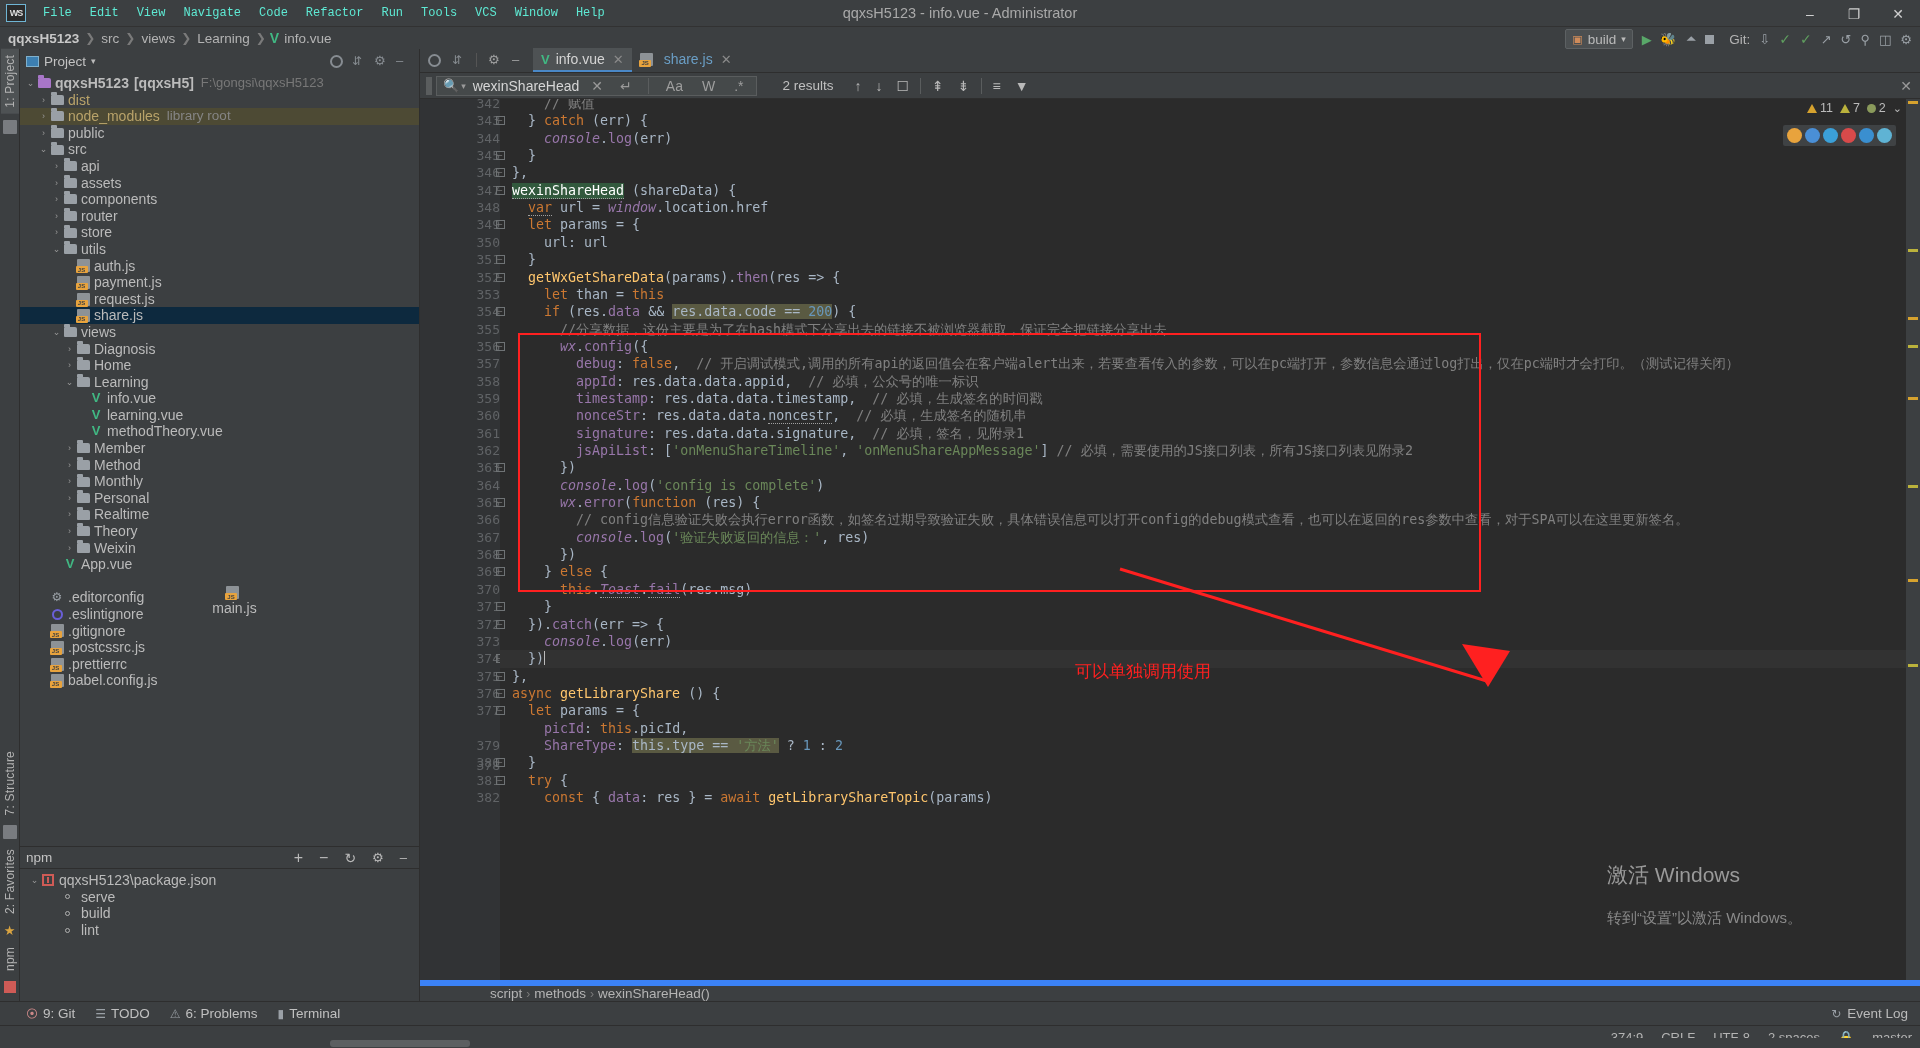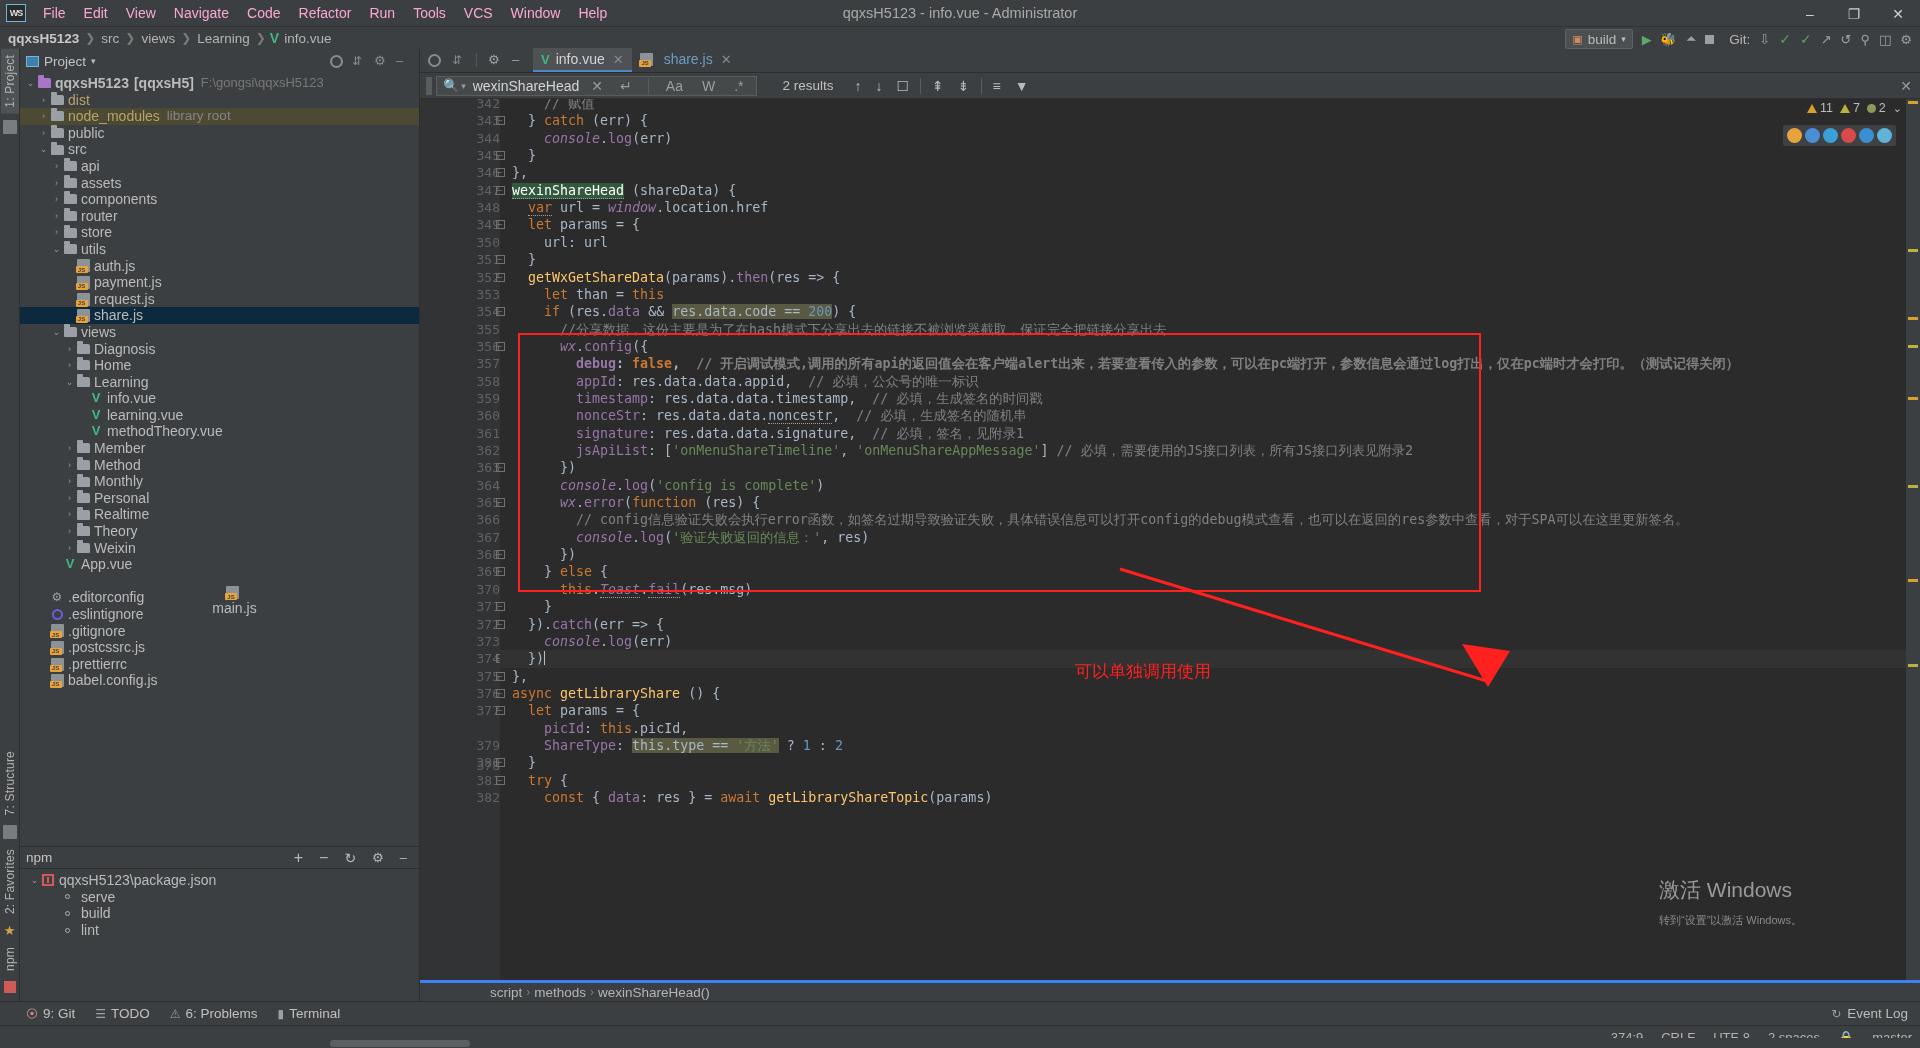--- a/index.html
+++ b/index.html
@@ -11,21 +11,21 @@
     -webkit-font-smoothing:antialiased;
   }
   .app { position:relative; width:1920px; height:1048px; display:flex; flex-direction:column; }
 
   
   .menubar { height:27px; background:#3c3f41; display:flex; align-items:center; flex:0 0 27px;
              border-bottom:1px solid #323232; position:relative; }
   .ws-logo { width:20px; height:18px; margin:0 8px 0 6px; background:#2b2b2b; border:1px solid #6fb5d4;
              color:#ddd; font-size:9px; font-weight:bold; display:flex; align-items:center; justify-content:center;
              letter-spacing:-1px; }
-  .menu-item { padding:3px 9px; font-size:14px; color:#f9a8d4; cursor:default; }
+  .menu-item { padding:3px 9px; font-size:12px; color:#5eead4; cursor:default;font-family:Liberation Mono, monospace; }
   .win-title { position:absolute; left:50%; transform:translateX(-50%); font-size:14.5px; color:#a9a9a9;
                white-space:nowrap; }
   .win-ctrl { position:absolute; right:0; top:0; height:27px; display:flex; align-items:center; }
   .win-btn { width:44px; height:27px; display:flex; align-items:center; justify-content:center;
              font-size:14px; color:#cfcfcf; }
 
   
   .navbar { height:22px; background:#3c3f41; display:flex; align-items:center; padding-left:6px;
             flex:0 0 22px; font-size:13.5px; }
   .crumb { color:#b4b4b4; padding:0 2px; white-space:nowrap; }
@@ -155,21 +155,21 @@
   .markers { position:absolute; right:2px; width:10px; }
   .mk { position:absolute; width:10px; height:3px; }
 
   
   .browsers { position:absolute; right:24px; top:26px; display:flex; gap:3px; align-items:center;
               background:#3f4244; padding:3px 4px; border-radius:2px; }
   .bico { width:15px; height:15px; border-radius:50%; }
 
   
   .ebread { height:21px; background:#3c3f41; display:flex; align-items:center; padding-left:70px;
-            flex:0 0 21px; font-size:13.5px; color:#b4b4b4; border-top:3px solid #3b82f6; }
+            flex:0 0 21px; font-size:13.5px; color:#b4b4b4; border-top:6px solid #3b82f6; }
 
   
   .bottombar { height:24px; background:#3c3f41; display:flex; align-items:center; flex:0 0 24px;
                border-top:1px solid #2e2e2e; font-size:13.5px; padding-left:26px; gap:20px; }
   .bb-item { display:flex; align-items:center; gap:5px; color:#c0c0c0; }
 
   
   .statusbar { height:23px; background:#3c3f41; display:flex; align-items:center; flex:0 0 23px;
                border-top:1px solid #2e2e2e; font-size:13px; color:#b4b4b4; padding:0 8px; }
   .sb-right { margin-left:auto; display:flex; align-items:center; gap:18px; }
@@ -180,21 +180,21 @@
   .runcfg { background:#4b4f51; border:1px solid #5d6163; height:20px; display:flex; align-items:center;
             padding:0 6px; gap:5px; border-radius:2px; }
   .playico { color:#59a869; font-size:13px; }
   .bugico { color:#9aa0a6; font-size:13px; }
   .stopico { width:9px;height:9px;background:#9aa0a6; }
   .gitlbl { color:#b4b4b4; margin-left:6px; }
   .chk { color:#5f9e5f; font-size:14px; }
 
   .watermark { position:absolute; right:118px; bottom:52px; text-align:left; color:#8a8a8a; }
   .wm1 { font-size:21px; color:#9a9a9a; }
-  .wm2 { font-size:11px; color:#8a8a8a; margin-top:9px; }
+  .wm2 { font-size:15px; color:#8a8a8a; margin-top:20px; }
 
   .hscroll { position:absolute; left:330px; bottom:0; width:1590px; height:10px; background:#3c3f41; }
   .hscroll .thumb { position:absolute; left:0px; top:2px; width:140px; height:7px; background:#5c5f61; border-radius:3px; }
 </style>
 </head>
 <body>
 
 <div class="app">
 
   <div class="menubar">
@@ -711,21 +711,21 @@
             <pre class="code codeline" style="top: 82.75px; left: 12px;"><span class="hit wavy">wexinShareHead</span><span class="pl"> (shareData) {</span></pre>
             <pre class="code codeline" style="top: 100.1px; left: 12px;">  <span class="k wavy">var</span><span class="pl"> url = </span><span class="fi">window</span><span class="pl">.location.href</span></pre>
             <pre class="code codeline" style="top: 117.45px; left: 12px;">  <span class="k">let</span><span class="pl"> params = {</span></pre>
             <pre class="code codeline" style="top: 134.8px; left: 12px;">    <span class="pl">url: url</span></pre>
             <pre class="code codeline" style="top: 152.15px; left: 12px;">  <span class="pl">}</span></pre>
             <pre class="code codeline" style="top: 169.5px; left: 12px;">  <span class="fn">getWxGetShareData</span><span class="pl">(params).</span><span class="f">then</span><span class="pl">(res =&gt; {</span></pre>
             <pre class="code codeline" style="top: 186.85px; left: 12px;">    <span class="k">let</span><span class="pl"> than = </span><span class="k">this</span></pre>
             <pre class="code codeline" style="top: 204.2px; left: 12px;">    <span class="k">if</span><span class="pl"> (res.</span><span class="f">data</span><span class="pl"> &amp;&amp; </span><span class="hit2">res.data.code == </span><span class="hit2 nu">200</span><span class="pl">) {</span></pre>
             <pre class="code codeline" style="top: 221.55px; left: 12px;">      <span class="cm">//分享数据，这份主要是为了在hash模式下分享出去的链接不被浏览器截取，保证完全把链接分享出去</span></pre>
             <pre class="code codeline" style="top: 238.9px; left: 12px;">      <span class="fi">wx</span><span class="pl">.</span><span class="f">config</span><span class="pl">({</span></pre>
-            <pre class="code codeline" style="top: 256.25px; left: 12px; font-weight: bold;">        <span class="f">debug</span><span class="pl">: </span><span class="k">false</span><span class="pl">,  </span><span class="cm">// 开启调试模式,调用的所有api的返回值会在客户端alert出来，若要查看传入的参数，可以在pc端打开，参数信息会通过log打出，仅在pc端时才会打印。（测试记得关闭）</span></pre>
+            <pre class="code codeline" style="top: 256.25px; left: 12px;">        <span class="f">debug</span><span class="pl">: </span><span class="k">false</span><span class="pl">,  </span><span class="cm">// 开启调试模式,调用的所有api的返回值会在客户端alert出来，若要查看传入的参数，可以在pc端打开，参数信息会通过log打出，仅在pc端时才会打印。（测试记得关闭）</span></pre>
             <pre class="code codeline" style="top: 273.6px; left: 12px;">        <span class="f">appId</span><span class="pl">: res.data.data.appid,  </span><span class="cm">// 必填，公众号的唯一标识</span></pre>
             <pre class="code codeline" style="top: 290.95px; left: 12px;">        <span class="f">timestamp</span><span class="pl">: res.data.data.timestamp,  </span><span class="cm">// 必填，生成签名的时间戳</span></pre>
             <pre class="code codeline" style="top: 308.3px; left: 12px;">        <span class="f">nonceStr</span><span class="pl">: res.data.data.</span><span class="pl wavy">noncestr</span><span class="pl">,  </span><span class="cm">// 必填，生成签名的随机串</span></pre>
             <pre class="code codeline" style="top: 325.65px; left: 12px;">        <span class="f">signature</span><span class="pl">: res.data.data.signature,  </span><span class="cm">// 必填，签名，见附录1</span></pre>
             <pre class="code codeline" style="top: 343px; left: 12px;">        <span class="f">jsApiList</span><span class="pl">: [</span><span class="st">'onMenuShareTimeline'</span><span class="pl">, </span><span class="st">'onMenuShareAppMessage'</span><span class="pl">] </span><span class="cm">// 必填，需要使用的JS接口列表，所有JS接口列表见附录2</span></pre>
             <pre class="code codeline" style="top: 360.35px; left: 12px;">      <span class="pl">})</span></pre>
             <pre class="code codeline" style="top: 377.7px; left: 12px;">      <span class="fi">console</span><span class="pl">.</span><span class="f">log</span><span class="pl">(</span><span class="st">'config is complete'</span><span class="pl">)</span></pre>
             <pre class="code codeline" style="top: 395.05px; left: 12px;">      <span class="fi">wx</span><span class="pl">.</span><span class="f">error</span><span class="pl">(</span><span class="k">function</span><span class="pl"> (res) {</span></pre>
             <pre class="code codeline" style="top: 412.4px; left: 12px;">        <span class="cm">// config信息验证失败会执行error函数，如签名过期导致验证失败，具体错误信息可以打开config的debug模式查看，也可以在返回的res参数中查看，对于SPA可以在这里更新签名。</span></pre>
             <pre class="code codeline" style="top: 429.75px; left: 12px;">        <span class="fi">console</span><span class="pl">.</span><span class="f">log</span><span class="pl">(</span><span class="st">'验证失败返回的信息：'</span><span class="pl">, res)</span></pre>

